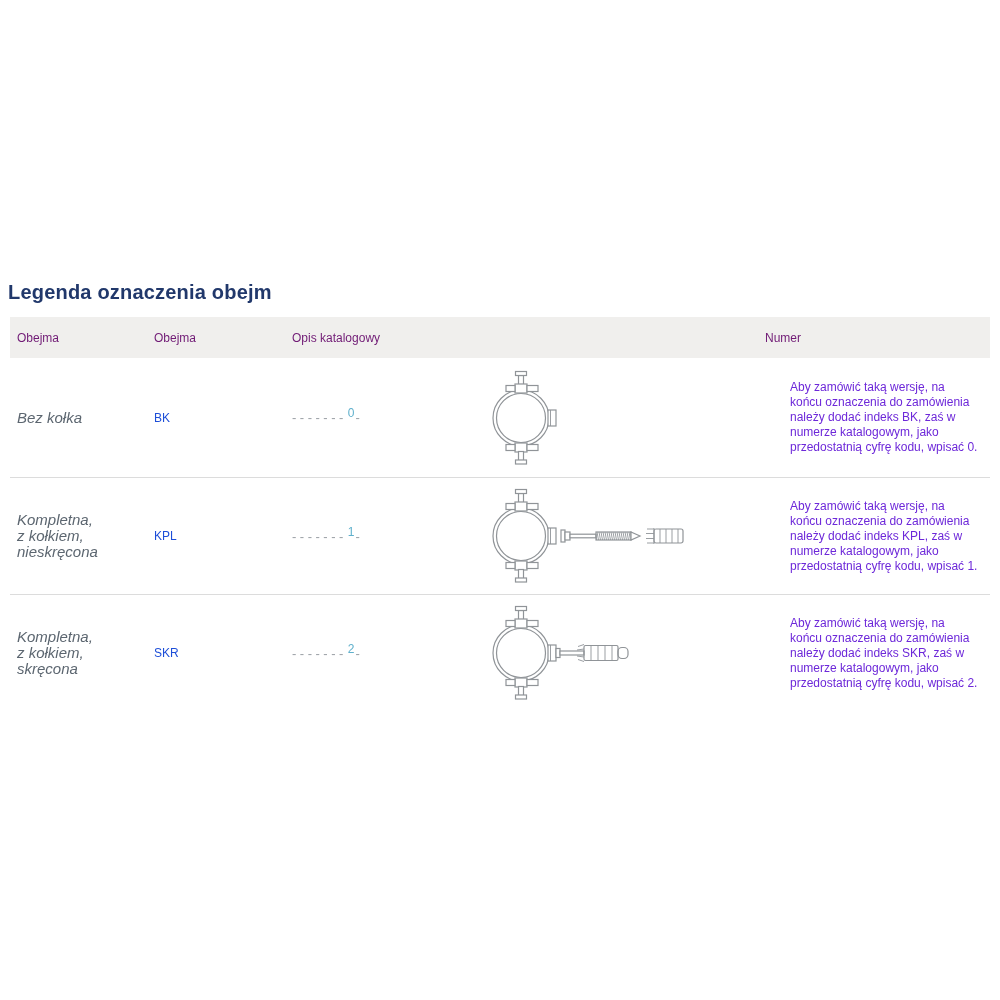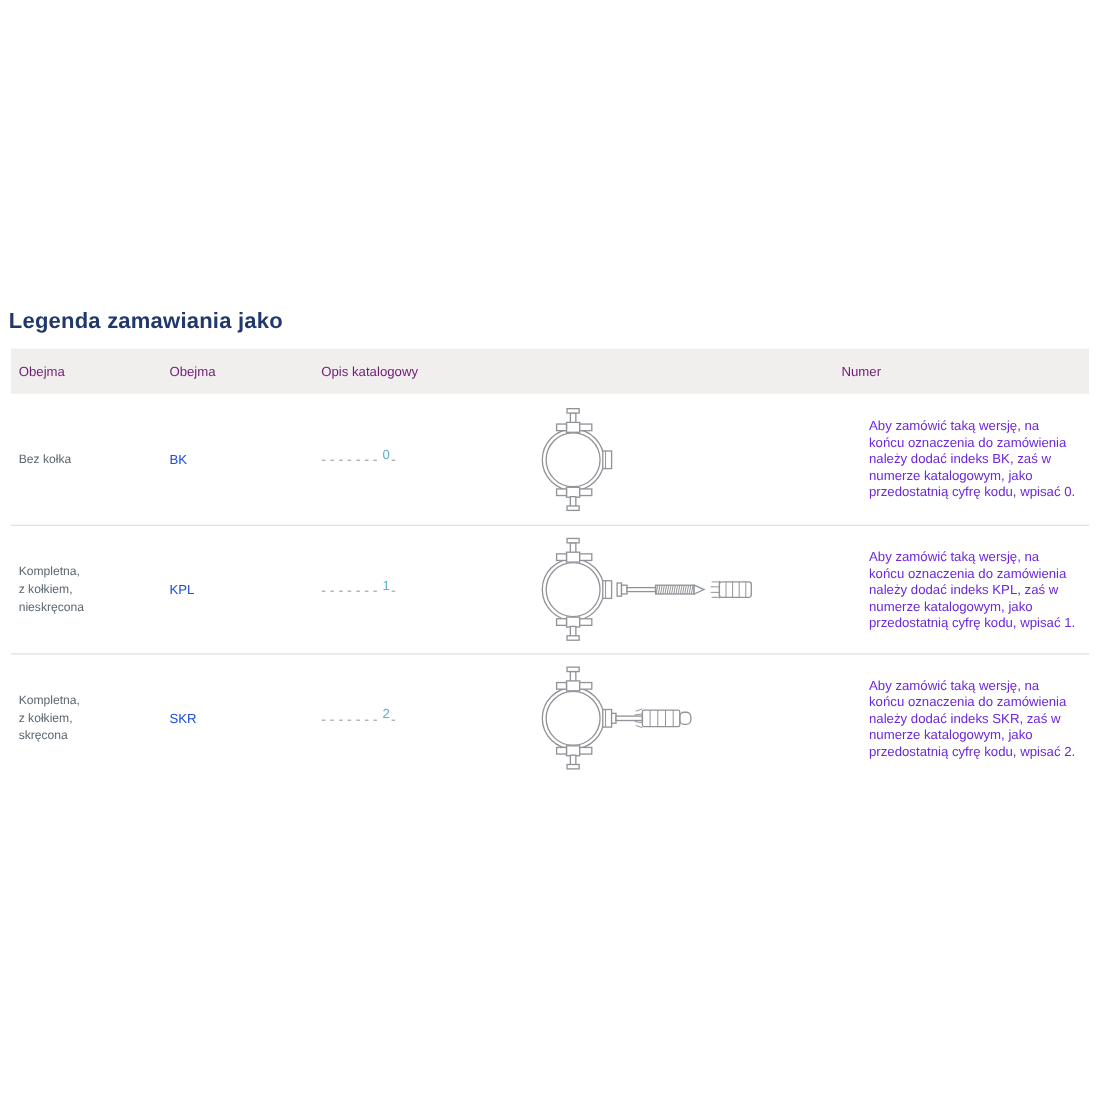--- a/index.html
+++ b/index.html
@@ -34,24 +34,25 @@
     font-size: 12px;
     color: #701a75;
   }
   .table-header .cell { padding-left: 7px; }
   .table-header .cell-opis { padding-left: 2px; }
   .data-row { min-height: 117px; }
   .data-row + .data-row { border-top: 1px solid #dcdcdc; }
   .row-1 { min-height: 119px; }
   .cell-obejma {
     padding-left: 7px;
-    font-size: 11px;
+    font-size: 15px;
     color: #5c6670;
     line-height: 16px;
     white-space: pre-line;
+    font-style: italic;
   }
   .cell-indeks {
     padding-left: 7px;
     font-size: 12px;
     color: #1d4ed8;
   }
   .cell-numer {
     padding-left: 7px;
     font-size: 13px;
     color: #9ba1a6;
@@ -96,21 +97,21 @@
       <rect class="lineart-solid" x="53.5" y="89.5" width="5" height="9"></rect>
       <rect class="lineart-solid" x="50.5" y="98" width="11" height="4"></rect>
       <rect class="lineart-solid" x="83" y="48" width="8" height="16"></rect>
       <line class="lineart-thin" x1="85.5" y1="48" x2="85.5" y2="64"></line>
     </g>
   </defs>
 </svg>
 
 <div class="page">
 
-  <h2 class="page-title">Legenda zamawiania jako</h2>
+  <h2 class="page-title">Legenda oznaczenia obejm</h2>
 
   <div class="legend-table">
 
     <div class="grid-row table-header">
       <div class="cell">Obejma</div>
       <div class="cell">Obejma</div>
       <div class="cell">Opis katalogowy</div>
       <div class="cell"></div>
       <div class="cell cell-opis">Numer</div>
     </div>

